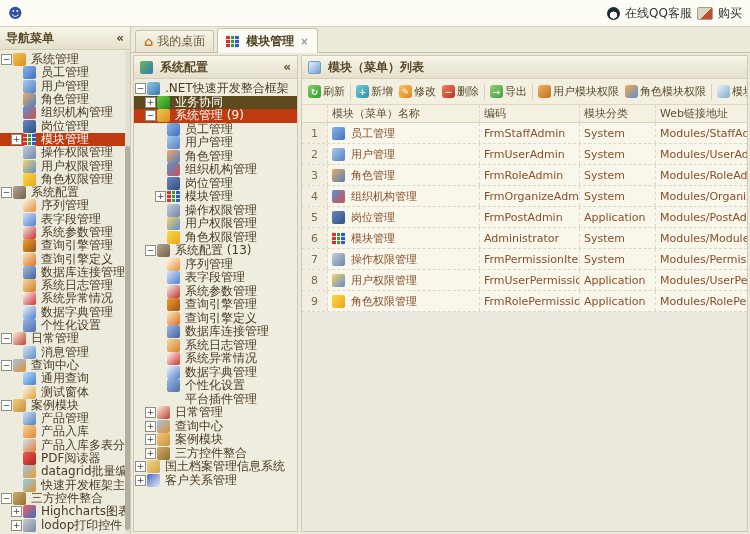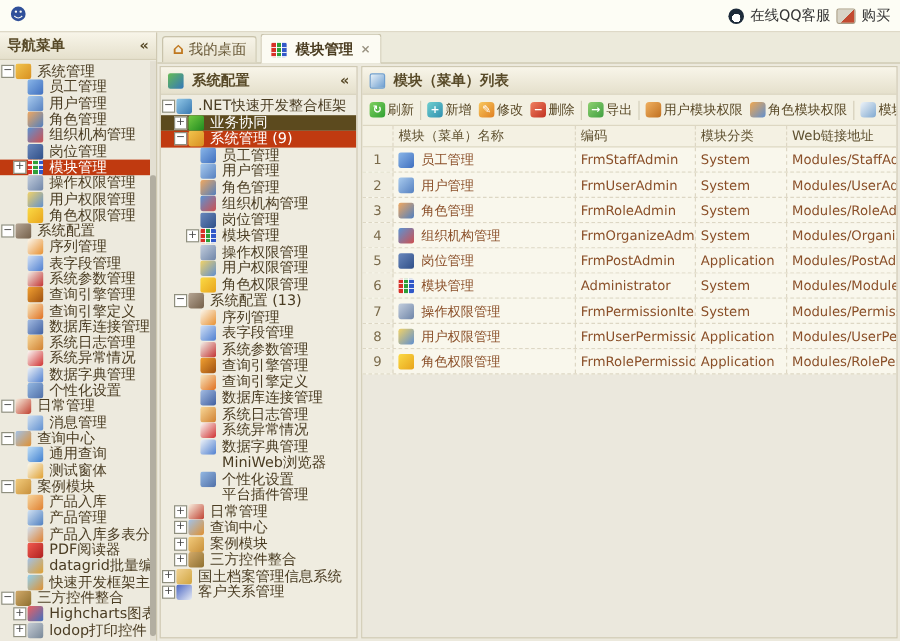--- a/index.html
+++ b/index.html
@@ -240,27 +240,27 @@
         </div>
         <div class="trow">
           <span class="tind" style="width: 13px;">
             <span class="exp">−</span>
           </span>
           <span class="tico" style="background: linear-gradient(135deg, rgb(242, 203, 124), rgb(200, 144, 58));"></span>
           <span class="lbl">案例模块</span>
         </div>
         <div class="trow">
           <span class="tind" style="width: 23px;"></span>
+          <span class="tico" style="background: linear-gradient(135deg, rgb(210, 226, 242), rgb(79, 127, 192));"></span>
+          <span class="lbl">产品管理</span>
+        </div>
+        <div class="trow">
+          <span class="tind" style="width: 23px;"></span>
           <span class="tico" style="background: linear-gradient(135deg, rgb(248, 216, 160), rgb(224, 128, 48));"></span>
           <span class="lbl">产品入库</span>
-        </div>
-        <div class="trow">
-          <span class="tind" style="width: 23px;"></span>
-          <span class="tico" style="background: linear-gradient(135deg, rgb(210, 226, 242), rgb(79, 127, 192));"></span>
-          <span class="lbl">产品管理</span>
         </div>
         <div class="trow">
           <span class="tind" style="width: 23px;"></span>
           <span class="tico" style="background: linear-gradient(135deg, rgb(210, 226, 242), rgb(224, 128, 48));"></span>
           <span class="lbl">产品入库多表分页</span>
         </div>
         <div class="trow">
           <span class="tind" style="width: 23px;"></span>
           <span class="tico" style="background: linear-gradient(135deg, rgb(242, 92, 80), rgb(175, 32, 32));"></span>
           <span class="lbl">PDF阅读器</span>
@@ -438,25 +438,20 @@
               <span class="tico" style="background: linear-gradient(135deg, rgb(251, 251, 248), rgb(208, 48, 48));"></span>
               <span class="lbl">系统异常情况</span>
             </div>
             <div class="trow">
               <span class="tind" style="width: 33px;"></span>
               <span class="tico" style="background: linear-gradient(135deg, rgb(240, 244, 248), rgb(79, 127, 208));"></span>
               <span class="lbl">数据字典管理</span>
             </div>
             <div class="trow">
               <span class="tind" style="width: 33px;"></span>
-              <span class="tico"></span>
-              <span class="lbl">MiniWeb浏览器</span>
-            </div>
-            <div class="trow">
-              <span class="tind" style="width: 33px;"></span>
               <span class="tico" style="background: linear-gradient(135deg, rgb(148, 184, 226), rgb(79, 111, 168));"></span>
               <span class="lbl">个性化设置</span>
             </div>
             <div class="trow">
               <span class="tind" style="width: 33px;"></span>
               <span class="tico"></span>
               <span class="lbl">平台插件管理</span>
             </div>
             <div class="trow">
               <span class="tind" style="width: 23px;">

